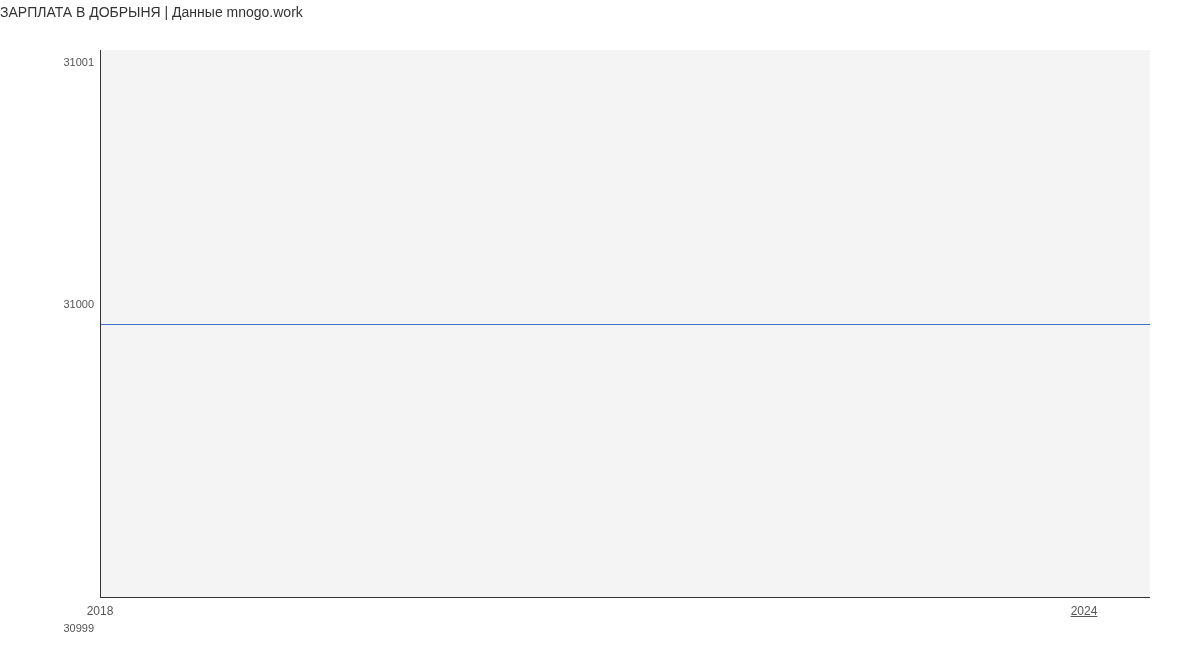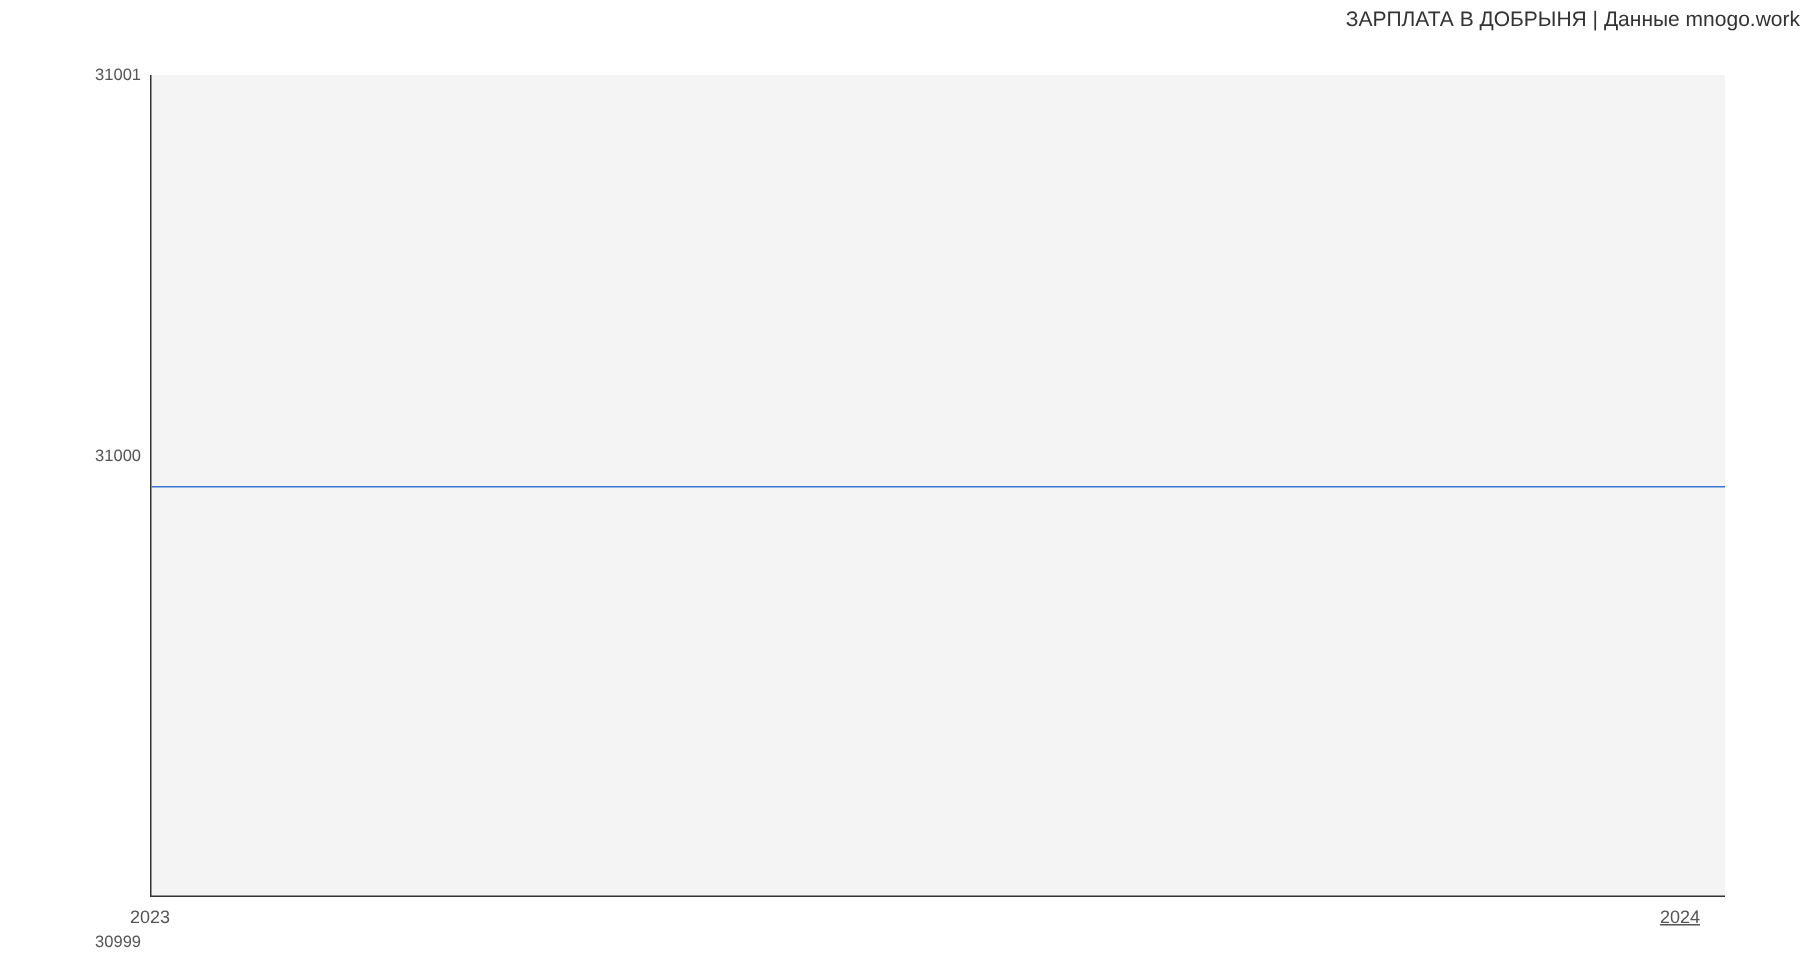--- a/index.html
+++ b/index.html
@@ -14,21 +14,21 @@
   .chart-wrap {
     position: relative;
     width: 1200px;
     height: 650px;
   }
   .title {
     position: absolute;
     top: 4px;
     left: 0;
     width: 1200px;
-    text-align: right;
+    text-align: left;
     font-size: 14px;
     color: #333;
   }
   .plot-area {
     position: absolute;
     left: 100px;
     top: 50px;
     width: 1050px;   
     height: 548px;   
     background: #f4f4f4;
@@ -60,25 +60,25 @@
     transform: translateX(-50%);
   }
 </style>
 </head>
 <body>
 
 <div class="chart-wrap">
 
   <div class="title">ЗАРПЛАТА В ДОБРЫНЯ | Данные mnogo.work</div>
 
-  <div class="y-tick" style="top:50px;">31001</div>
+  <div class="y-tick" style="top:62px;">31001</div>
   <div class="y-tick" style="top:304px;">31000</div>
   <div class="y-tick" style="top:628px;">30999</div>
 
-  <div class="x-tick" style="left:100px;">2023</div>
-  <div class="x-tick" style="left:1120px;text-decoration:underline;">2024</div>
+  <div class="x-tick" style="left:100px;">2018</div>
+  <div class="x-tick" style="left:1084px;text-decoration:underline;">2024</div>
 
   <div class="plot-area">
 
     <div class="data-line" style="top:50%;"></div>
   </div>
 
 </div>
 
 </body></html>

